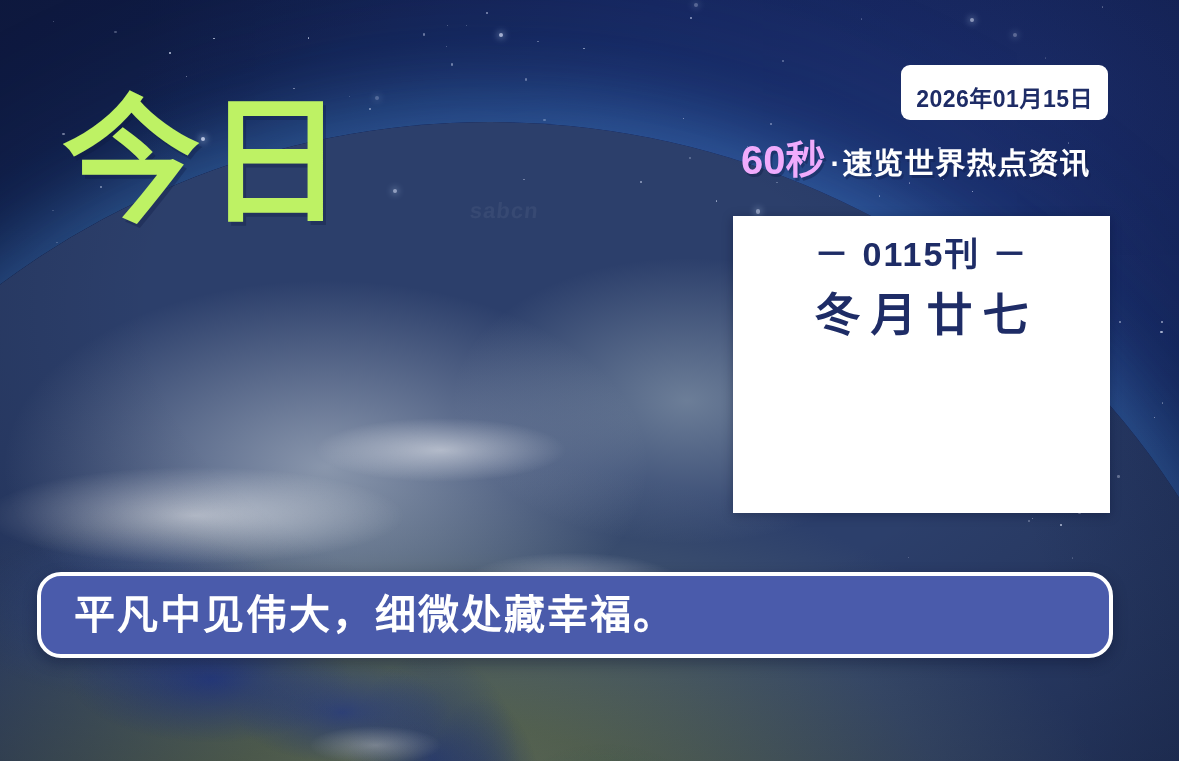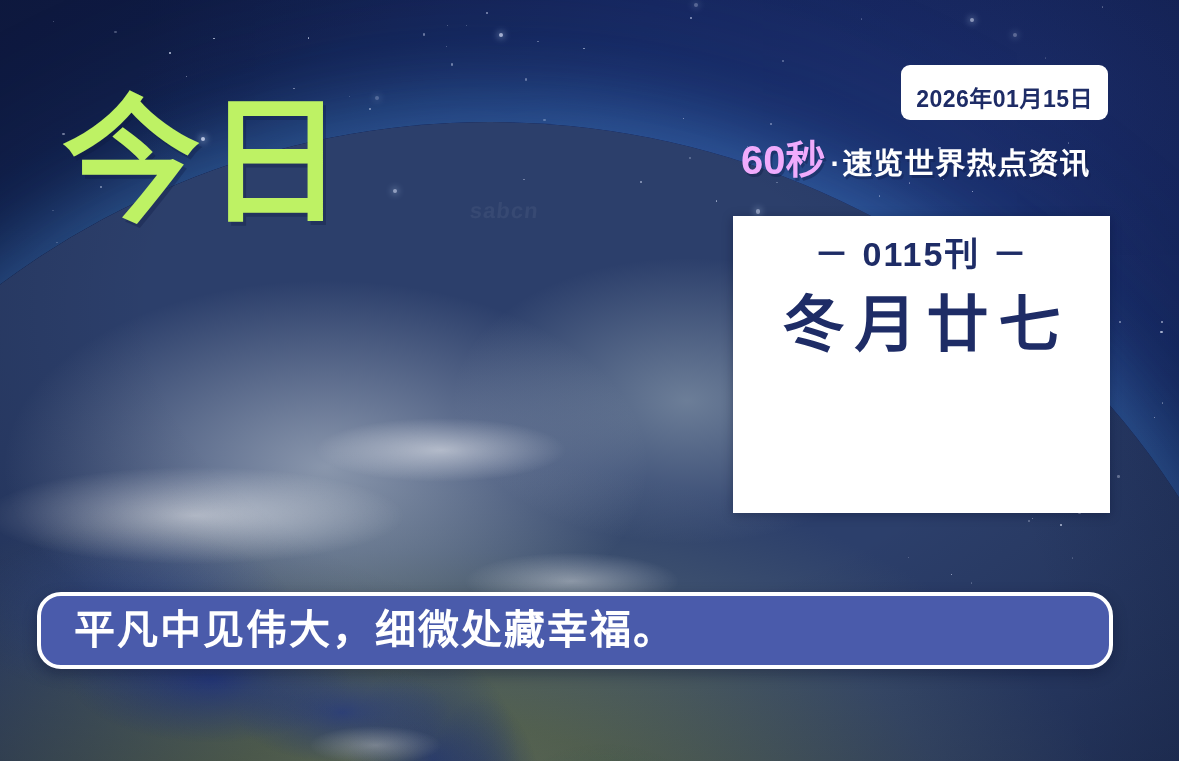--- a/index.html
+++ b/index.html
@@ -262,33 +262,34 @@
   .info-weekday {
     margin-top: 22px;
     font-size: 56px;
     font-weight: bold;
     letter-spacing: 10px;
     line-height: 1.1;
     text-indent: 10px;
   }
   .info-lunar {
     margin-top: 18px;
-    font-size: 62px;
+    font-size: 46px;
     font-weight: bold;
     letter-spacing: 10px;
     line-height: 1.1;
     text-indent: 10px;
+    font-family: Liberation Serif, serif;
   }
 
   .quote-banner {
     position: absolute;
     left: 37px;
-    top: 592px;
+    top: 572px;
     width: 1076px;
-    height: 77px;
+    height: 86px;
     background: #4a5bab;
     border: 4px solid #ffffff;
     border-radius: 24px;
     box-sizing: border-box;
     display: flex;
     align-items: center;
     box-shadow: 0 5px 14px rgba(5,12,40,0.35);
   }
   .quote-text {
     font-size: 41px;

